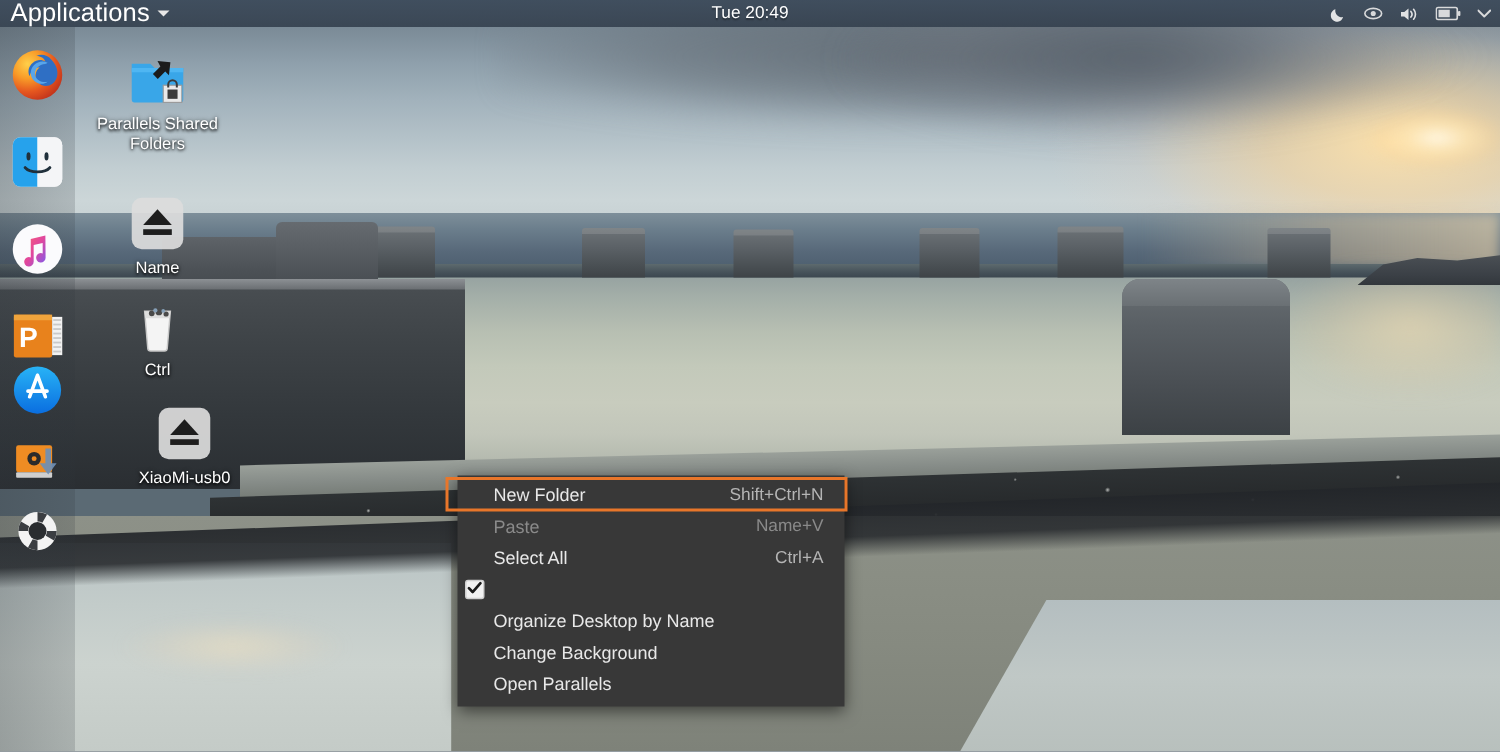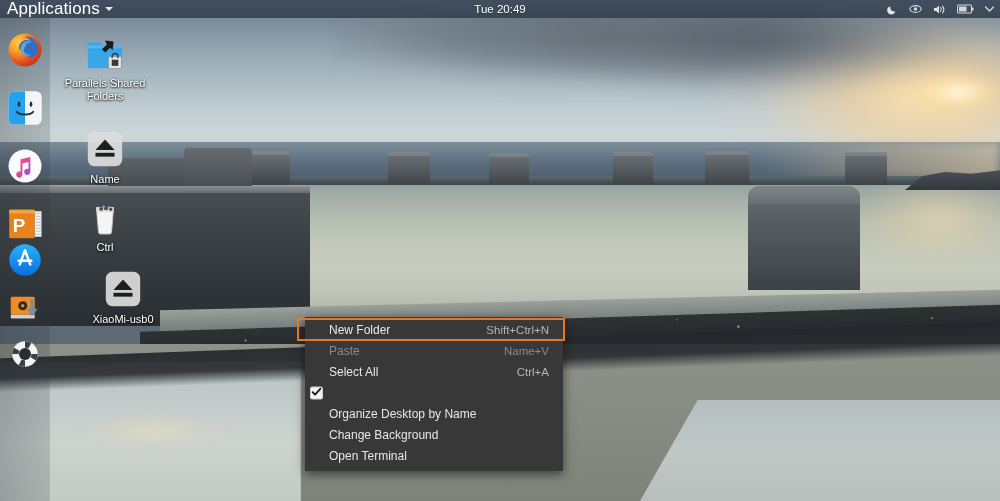--- a/index.html
+++ b/index.html
@@ -530,19 +530,19 @@
 
     <div class="mi">
       <span class="mi-label">Organize Desktop by Name</span>
     </div>
 
     <div class="mi">
       <span class="mi-label">Change Background</span>
     </div>
 
     <div class="mi">
-      <span class="mi-label">Open Terminal</span>
+      <span class="mi-label">Open Parallels</span>
     </div>
   </div>
 
   <div id="hl-frame"></div>
 
 </div>
 
 </body></html>

